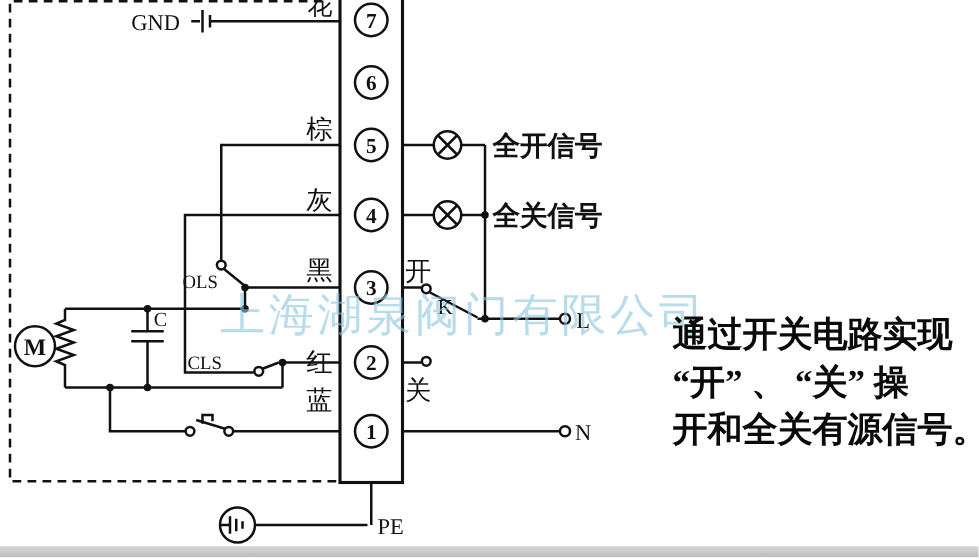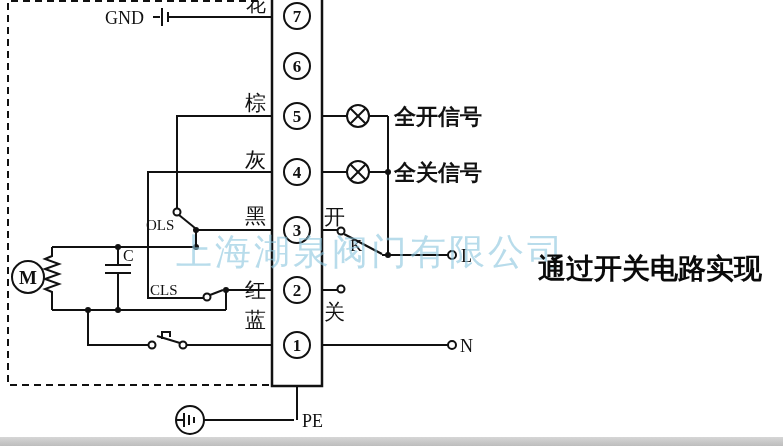--- a/index.html
+++ b/index.html
@@ -160,17 +160,19 @@
     <text x="150" y="295" font-size="15">CLS</text>
     <text x="123" y="261" font-size="16">C</text>
     <text x="302" y="427" font-size="18">PE</text>
   </g>
 </svg>
 
 <div class="wm">上海湖泉阀门有限公司</div>
 
 <div class="desc">
   <div>通过开关电路实现</div>
+  <div>“开” 、 “关” 操</div>
+  <div>开和全关有源信号。</div>
 </div>
 
 <div class="bottombar"></div>
 
 </div>
 
 </body></html>

